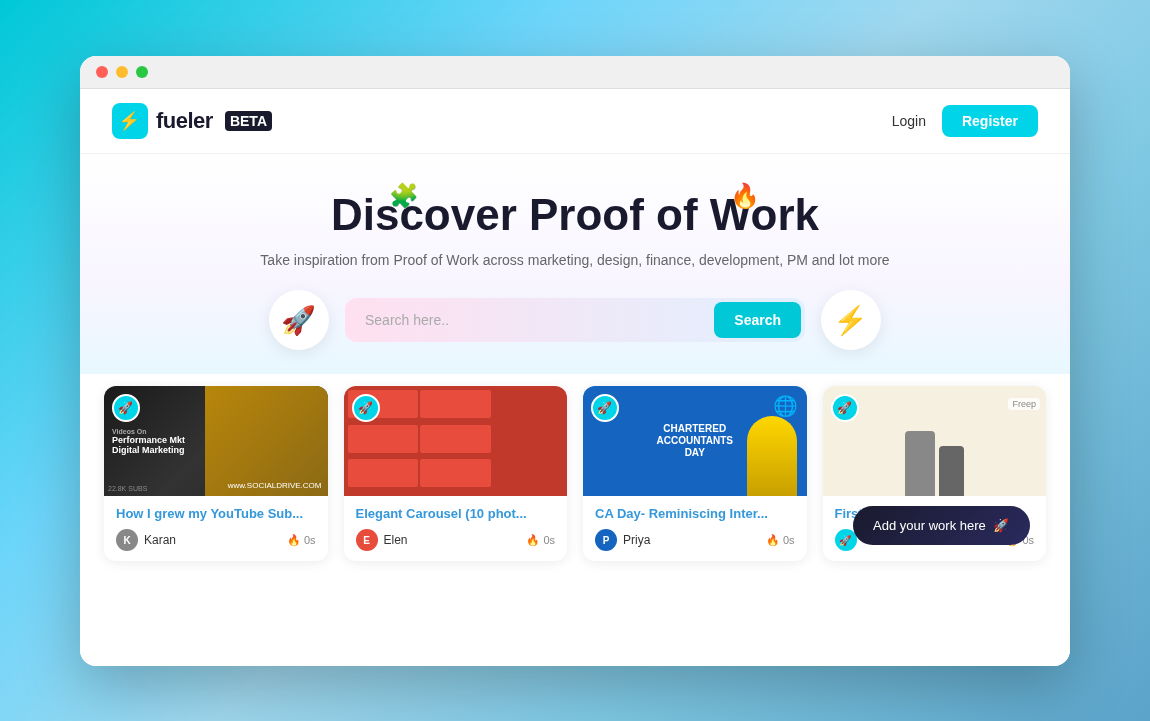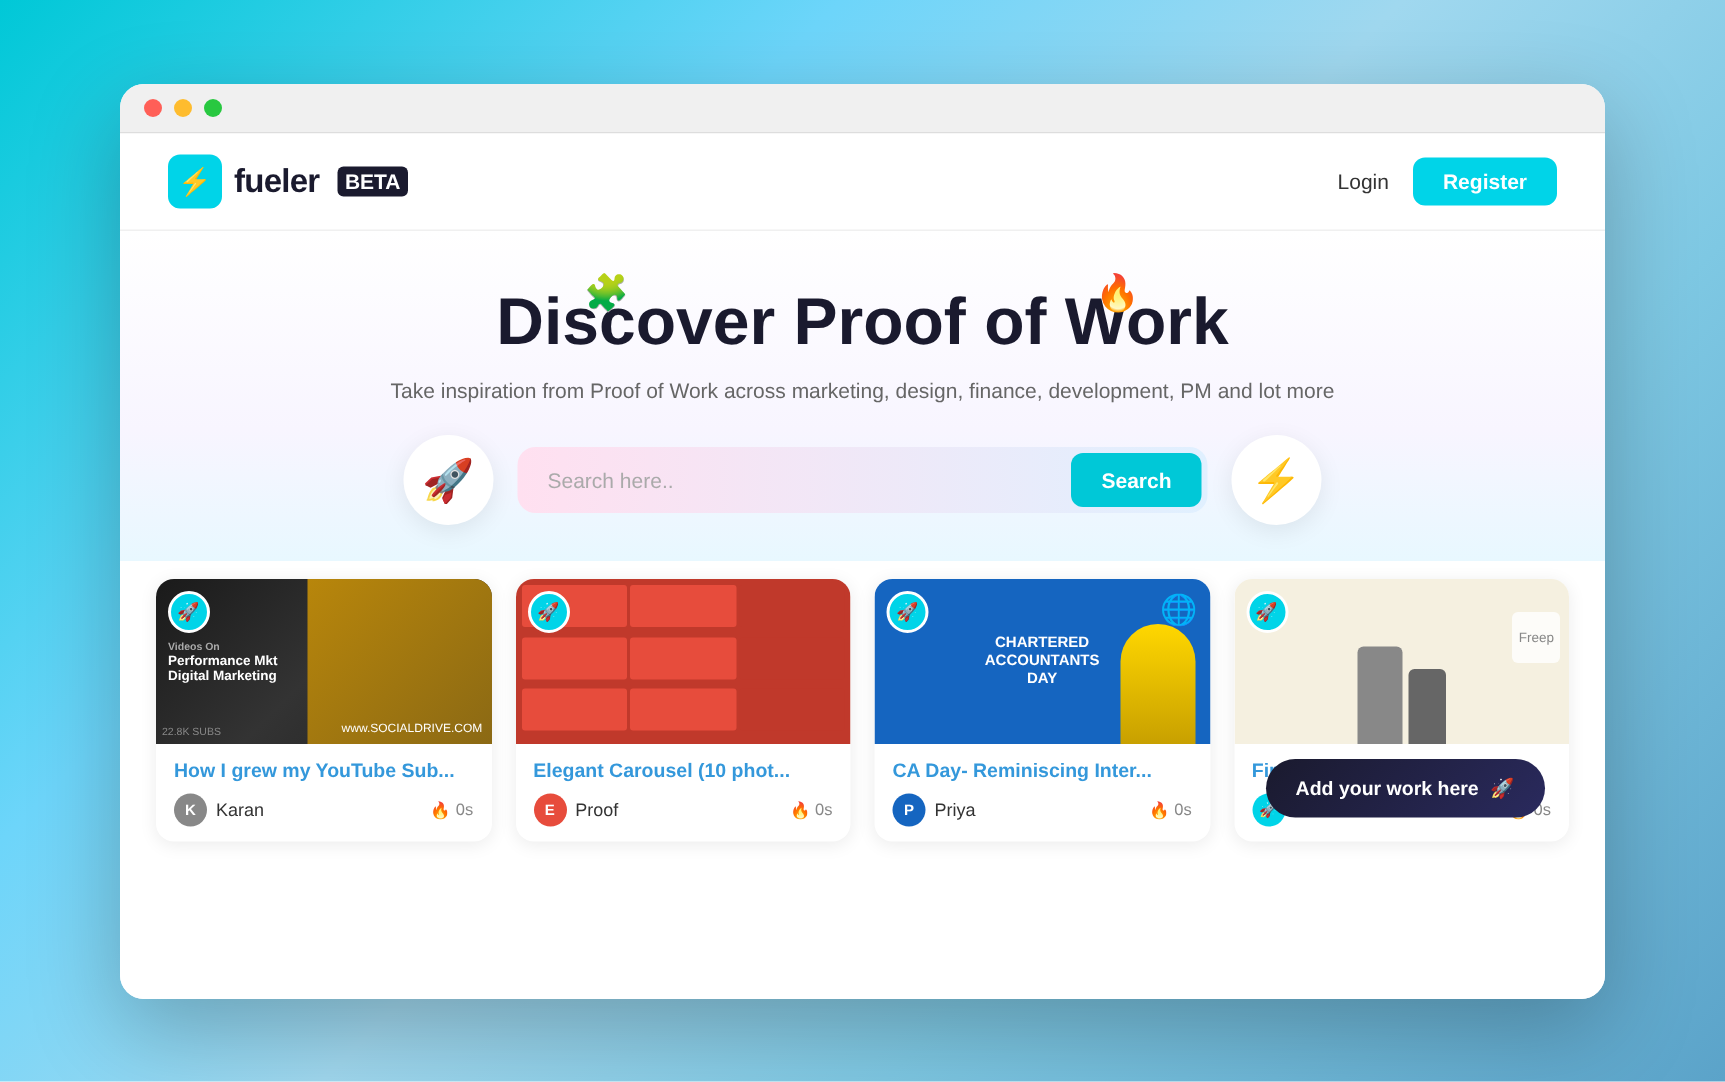--- a/index.html
+++ b/index.html
@@ -340,21 +340,21 @@
     }
     .ca-day-text .main { font-size: 10px; font-weight: 800; line-height: 1.2; }
     
     .cta-overlay {
       background: linear-gradient(135deg, #1a1a2e 0%, #2a2a5e 100%);
       color: #fff;
       border: none;
       border-radius: 24px;
       padding: 12px 20px;
       font-size: 13px;
-      font-weight: 700;
+      font-weight: 400;
       cursor: pointer;
       display: flex;
       align-items: center;
       gap: 8px;
       position: absolute;
       bottom: 16px;
       right: 16px;
       white-space: nowrap;
     }
     .cards-wrapper {
@@ -475,21 +475,21 @@
               <div class="thumb-grid-cell" style="background:#c0392b;"></div>
               <div class="thumb-grid-cell" style="background:#e74c3c;"></div>
               <div class="thumb-grid-cell"></div>
               <div class="thumb-grid-cell" style="background:#c0392b;"></div>
             </div>
             <div class="card-body">
               <div class="card-title">Elegant Carousel (10 phot...</div>
               <div class="card-footer">
                 <div class="card-author">
                   <div class="author-avatar" style="background:#e74c3c;">E</div>
-                  <span class="author-name">Proof</span>
+                  <span class="author-name">Elen</span>
                 </div>
                 <div class="card-time">
                   <span>🔥</span>
                   <span>0s</span>
                 </div>
               </div>
             </div>
           </div>
 
           <div class="card">
@@ -516,21 +516,21 @@
             </div>
           </div>
 
           <div class="card">
             <div class="card-thumbnail card-thumb-4">
               <div class="card-avatar-overlay">🚀</div>
               <div class="fp-scene">
                 <div class="fp-person1"></div>
                 <div class="fp-person2"></div>
               </div>
-              <div style="position:absolute;top:22px;right:6px;font-size:9px;color:#888;background:rgba(255,255,255,0.8);padding:12px 4px;border-radius:4px;">Freep</div>
+              <div style="position:absolute;top:12px;right:6px;font-size:9px;color:#888;background:rgba(255,255,255,0.8);padding:1px 4px;border-radius:4px;">Freep</div>
             </div>
             <div class="card-body">
               <div class="card-title">First Project</div>
               <div class="card-footer">
                 <div class="card-author">
                   <div class="author-avatar" style="background:#00d4e8;">🚀</div>
                 </div>
                 <div class="card-time">
                   <span>🔥</span>
                   <span>0s</span>

